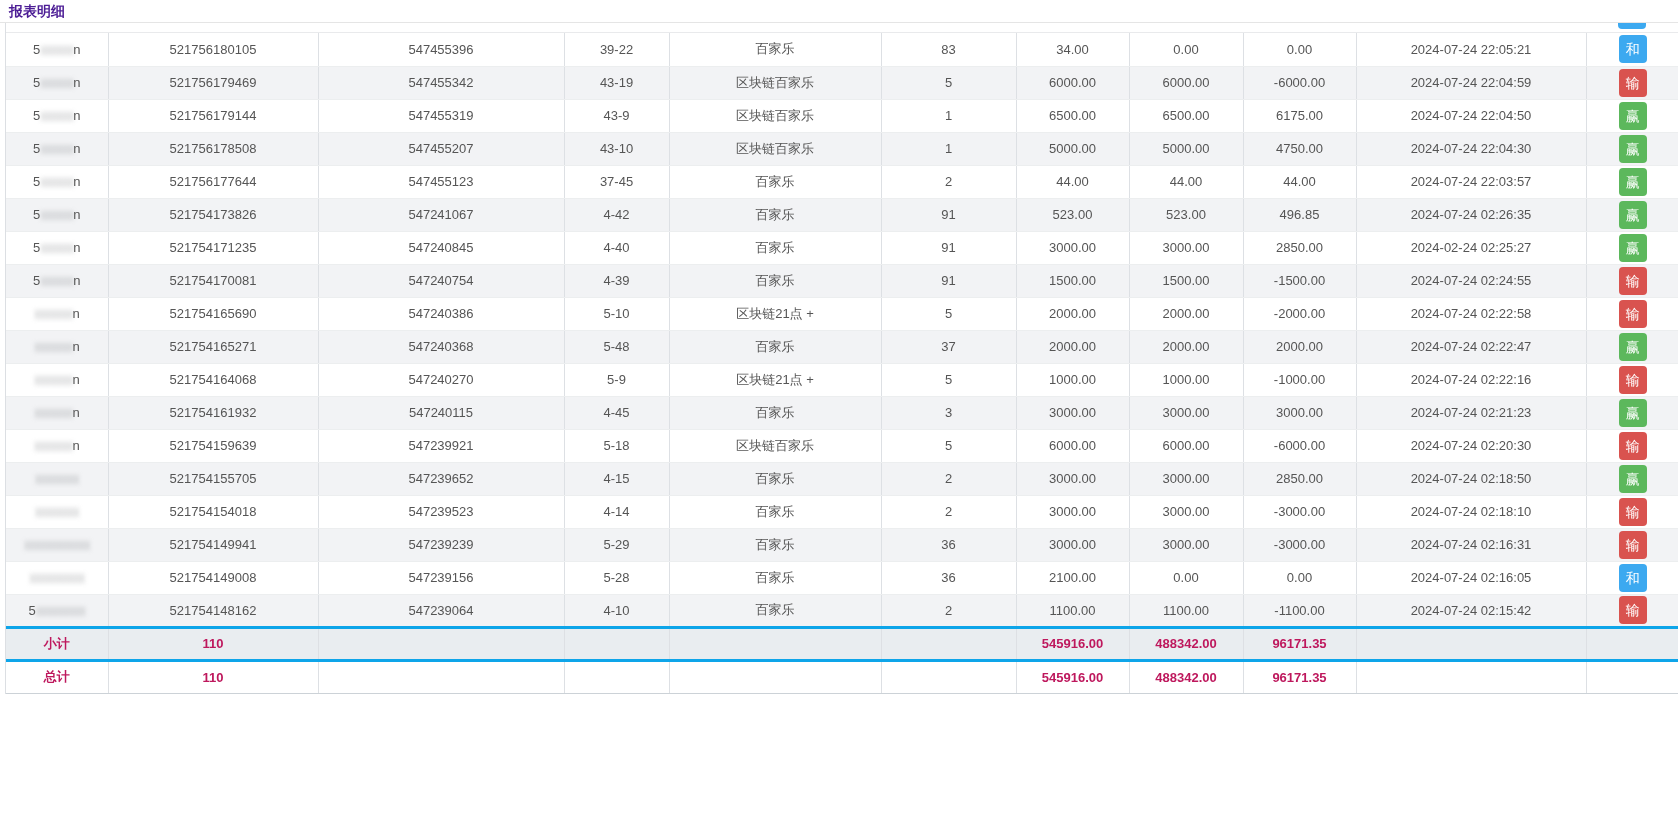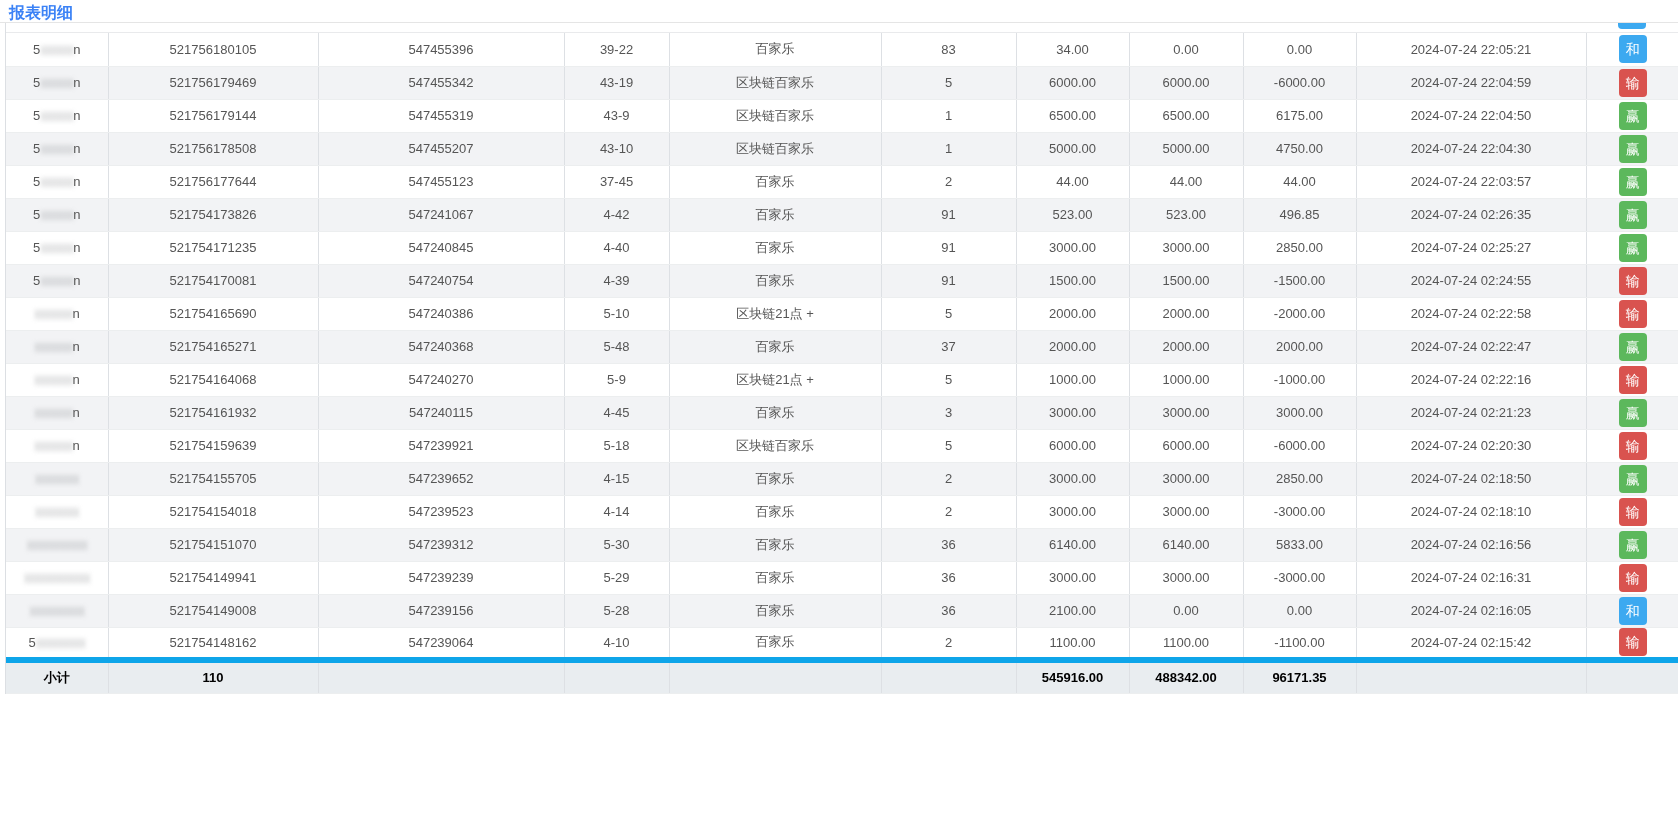--- a/index.html
+++ b/index.html
@@ -6,21 +6,21 @@
   html,body { margin:0; padding:0; }
   body {
     width:1678px; height:836px; overflow:hidden;
     background:#ffffff;
     font-family:"Liberation Sans","DejaVu Sans",sans-serif;
     color:#555;
   }
   .titlebar {
     height:23px; padding:3px 0 0 9px;
     background:#fff; border-bottom:1px solid #e5e5e5;
-    font-size:16px; font-weight:bold; color:#3b82f6;
+    font-size:14px; font-weight:bold; color:#4c1d95;
   }
   .table-area {
     margin-left:5px; width:1673px;
     border-left:1px solid #dcdfe3;
     position:relative;
   }
   
   .clip-strip {
     height:10px; overflow:hidden; position:relative;
     background:#fff; border-bottom:1px solid #e9eaec;
@@ -46,21 +46,21 @@
   .badge {
     display:inline-block; width:28px; height:28px; line-height:28px;
     border-radius:4px; color:#fff; font-size:14px; text-align:center;
     vertical-align:middle;
   }
   .badge.win  { background:#5cb85c; }
   .badge.lose { background:#d9534f; }
   .badge.tie  { background:#3ca9f0; }
 
   tr.summary td {
-    border-top:6px solid #0ea5e9; font-weight:bold; color:#000000;
+    border-top:3px solid #0ea5e9; font-weight:bold; color:#be185d;
   }
   tr.subtotal td { background:#e9edf0; }
   tr.total td { background:#fff; border-bottom:1px solid #ccd2d7; }
 </style>
 </head>
 <body>
 
 <div class="titlebar">
   <span>报表明细</span>
 </div>
@@ -192,21 +192,21 @@
       <span>5</span><span class="u-blur">xxxxxx</span><span>n</span>
     </td>
     <td>521754171235</td>
     <td>547240845</td>
     <td>4-40</td>
     <td>百家乐</td>
     <td>91</td>
     <td>3000.00</td>
     <td>3000.00</td>
     <td>2850.00</td>
-    <td>2024-07-24 02:25:27</td>
+    <td>2024-02-24 02:25:27</td>
     <td>
       <span class="badge win">赢</span>
     </td>
   </tr>
         <tr>
     <td>
       <span>5</span><span class="u-blur">xxxxxx</span><span>n</span>
     </td>
     <td>521754170081</td>
     <td>547240754</td>
@@ -335,37 +335,20 @@
     <td>3000.00</td>
     <td>3000.00</td>
     <td>-3000.00</td>
     <td>2024-07-24 02:18:10</td>
     <td>
       <span class="badge lose">输</span>
     </td>
   </tr>
         <tr>
     <td>
-      <span></span><span class="u-blur">xxxxxxxxxxx</span><span></span>
-    </td>
-    <td>521754151070</td>
-    <td>547239312</td>
-    <td>5-30</td>
-    <td>百家乐</td>
-    <td>36</td>
-    <td>6140.00</td>
-    <td>6140.00</td>
-    <td>5833.00</td>
-    <td>2024-07-24 02:16:56</td>
-    <td>
-      <span class="badge win">赢</span>
-    </td>
-  </tr>
-        <tr>
-    <td>
       <span></span><span class="u-blur">xxxxxxxxxxxx</span><span></span>
     </td>
     <td>521754149941</td>
     <td>547239239</td>
     <td>5-29</td>
     <td>百家乐</td>
     <td>36</td>
     <td>3000.00</td>
     <td>3000.00</td>
     <td>-3000.00</td>
@@ -416,15 +399,28 @@
         <td></td>
         <td></td>
         <td></td>
         <td></td>
         <td>545916.00</td>
         <td>488342.00</td>
         <td>96171.35</td>
         <td></td>
         <td></td>
       </tr>
+      <tr class="summary total">
+        <td>总计</td>
+        <td>110</td>
+        <td></td>
+        <td></td>
+        <td></td>
+        <td></td>
+        <td>545916.00</td>
+        <td>488342.00</td>
+        <td>96171.35</td>
+        <td></td>
+        <td></td>
+      </tr>
     </tbody>
   </table>
 </div>
 
 </body></html>

